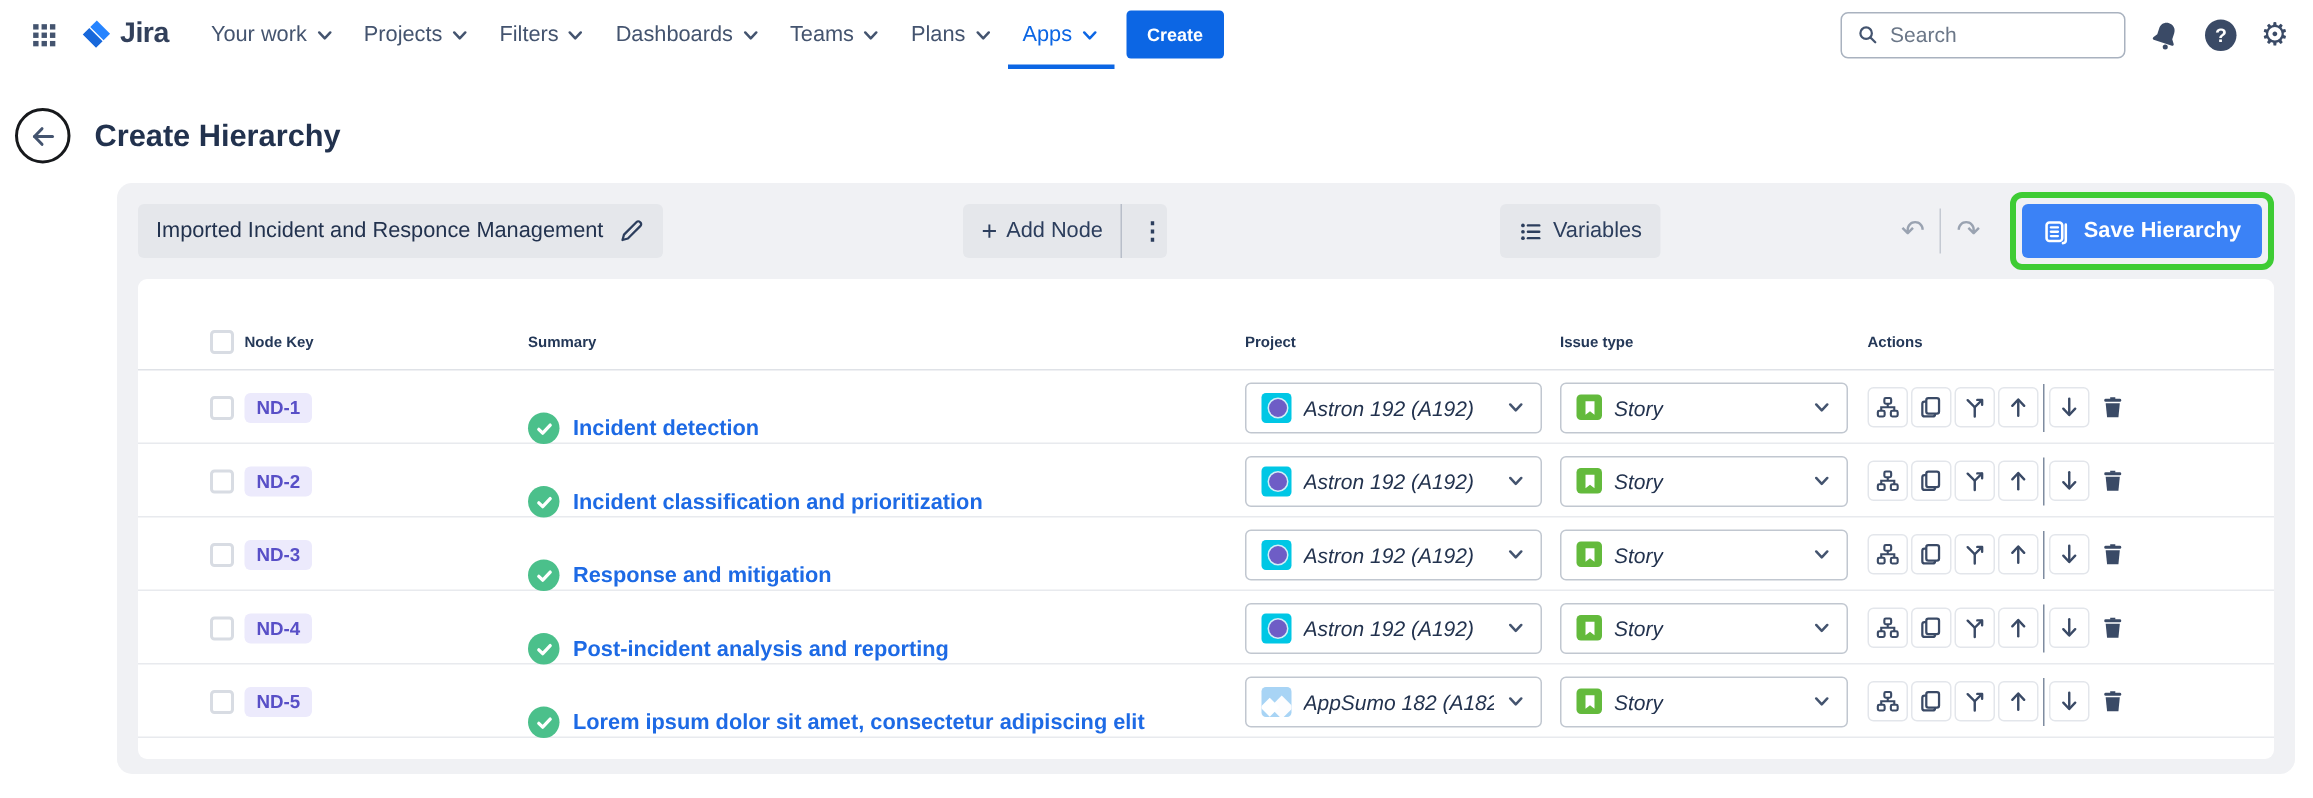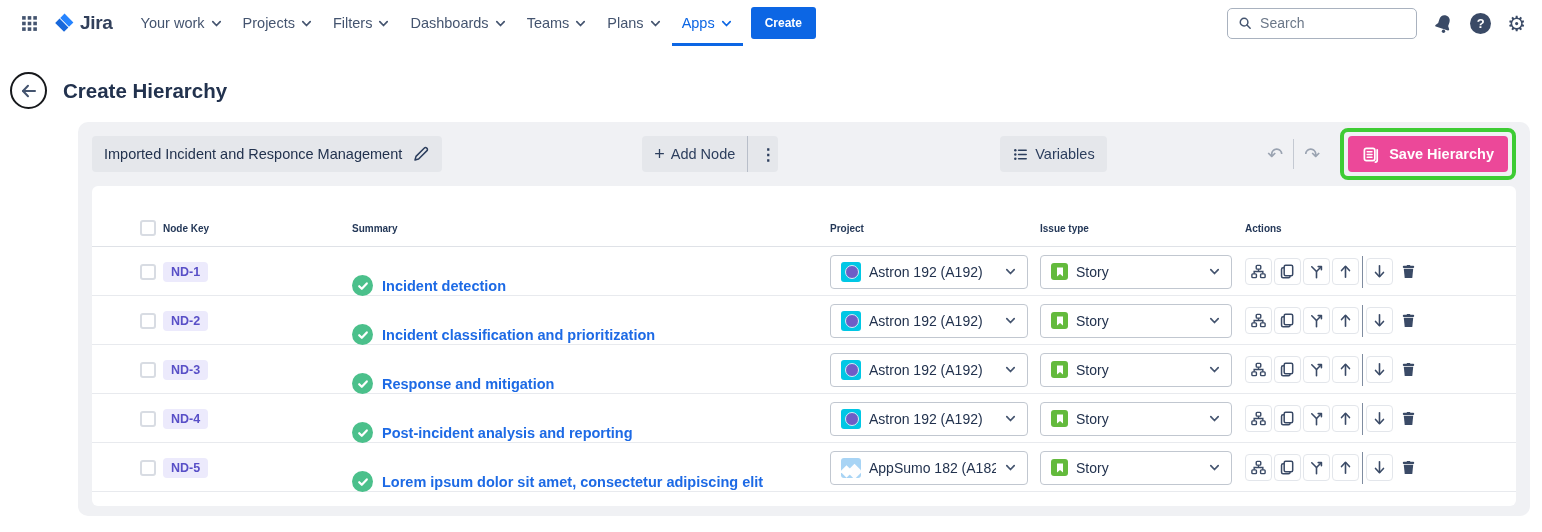--- a/index.html
+++ b/index.html
@@ -39,34 +39,34 @@
   .ghost-group { display:flex; align-items:center; height:36px; background:#E5E7EB; border-radius:4px; }
   .ghost-btn { display:flex; align-items:center; gap:6px; height:36px; padding:0 12px; border:none; background:transparent; font-size:14.5px; font-weight:500; color:#2C3E5D; cursor:pointer; font-family:inherit; }
   .plus-glyph { font-size:18px; font-weight:400; color:#2C3E5D; }
   .v-divider { width:1px; height:36px; background:#B8BEC9; }
   .kebab-btn { width:30px; font-size:16px; font-weight:700; letter-spacing:0; }
   .right-tools { display:flex; align-items:center; margin-left:auto; }
   .undo-redo { display:flex; align-items:center; margin-right:10px; }
   .ur-btn { border:none; background:none; font-size:19px; color:#9AA3B1; padding:0 10px; cursor:pointer; line-height:1; }
   .ur-div { width:1px; height:30px; background:#C4C9D2; }
   .green-box { border:4px solid #3ECC34; border-radius:8px; padding:4px; background:transparent; }
-  .save-btn { display:flex; align-items:center; gap:8px; height:36px; padding:0 14px; border:none; border-radius:4px; background:#ec4899; color:#fff; font-size:14.5px; font-weight:700; cursor:pointer; font-family:inherit; }
+  .save-btn { display:flex; align-items:center; gap:8px; height:36px; padding:0 14px; border:none; border-radius:4px; background:#3b82f6; color:#fff; font-size:14.5px; font-weight:700; cursor:pointer; font-family:inherit; }
 
   
   .card { margin:14px; height:320px; background:#fff; border-radius:6px; overflow:hidden; }
   .grid { display:grid; grid-template-columns:23px 189px 478px 210px 205px auto; align-items:center; padding-left:48px; }
   .thead { height:61px; align-items:end; padding-bottom:12px; border-bottom:1px solid #DFE2E7; }
   .th { font-size:10px; font-weight:700; color:#243858; }
   .checkbox { width:16px; height:16px; border:2px solid #D8DCE3; border-radius:3px; background:#fff; cursor:pointer; }
   .row { height:49px; border-bottom:1px solid #E8EAEE; }
   .key-badge { display:inline-block; padding:3px 8px; border-radius:4px; background:#ECEAFC; color:#584FC7; font-size:12.5px; font-weight:700; }
   .summary-cell { display:flex; align-items:center; gap:9px;margin-top:28px; }
   .check-dot { width:21px; height:21px; border-radius:50%; background:#4BC08B; display:flex; align-items:center; justify-content:center; flex:none; }
   .summary-link { font-size:14.5px; font-weight:600; color:#1D6AE5; text-decoration:none; cursor:pointer; }
-  .select { display:flex; align-items:center; gap:8px; height:34px; border:1px solid #C1C7D0; border-radius:4px; background:#fff; padding:0 10px; cursor:pointer; }
+  .select { display:flex; align-items:center; gap:8px; height:34px; border:1px solid #C1C7D0; border-radius:4px; background:#fff; padding:0 10px; cursor:pointer;font-style:italic; }
   .select.project { width:198px; }
   .select.issue { width:192px; }
   .select-label { font-size:14px; color:#22324E; white-space:nowrap; overflow:hidden; }
   .select .chev { margin-left:auto; flex:none; }
   .avatar { width:20px; height:20px; border-radius:3px; flex:none; position:relative; }
   .avatar.astron-avatar { background:#00C7E5; }
   .avatar.astron-avatar::after { content:""; position:absolute; left:4px; top:3px; width:12px; height:12px; border-radius:50%; background:#6E5DC6; border:1.5px solid #CFEFF7; }
   .avatar.appsumo-avatar { background:#A8D4F5; overflow:hidden; }
   .avatar.appsumo-avatar::after { content:""; position:absolute; left:1px; bottom:2px; width:9px; height:9px; background:#fff; transform:rotate(45deg); }
   .avatar.appsumo-avatar::before { content:""; position:absolute; right:1px; bottom:1px; width:11px; height:11px; background:#FDFDFE; transform:rotate(45deg); }

